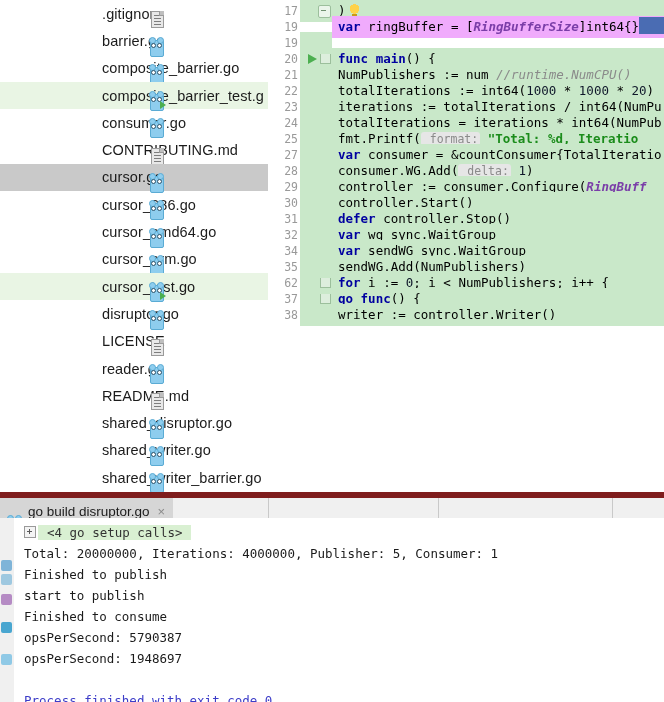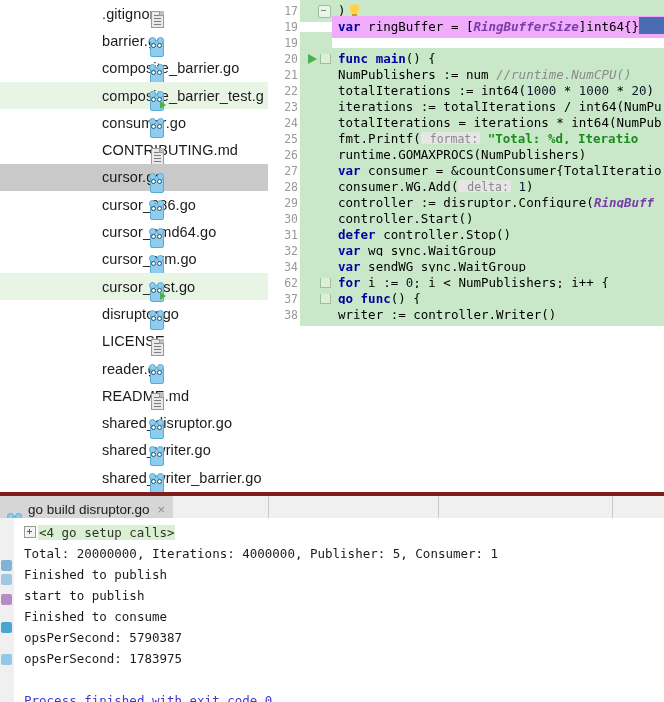--- a/index.html
+++ b/index.html
@@ -110,21 +110,21 @@
     border:1px solid #9cbf9c;border-radius:2px;background:#eaf5ea;
   }
   .fold-minus::after{content:"";position:absolute;left:2px;top:4px;width:5px;height:1px;background:#6f8f6f;}
 
   
   #run-panel{
     position:absolute;left:0;top:492px;width:664px;height:210px;background:#ffffff;
   }
   #tabstrip{
     position:absolute;left:0;top:0;width:664px;height:26px;background:#f0f0f0;
-    border-top:4px solid #7f1d1d;
+    border-top:6px solid #7f1d1d;
   }
   #run-tab{
     position:absolute;left:0;top:0;height:26px;display:flex;align-items:center;
     padding:0 8px 0 6px;background:#d6d6d6;box-sizing:border-box;
   }
   #run-tab .tlabel{font-size:13.5px;color:#1b1b1b;margin-left:6px;}
   .tab-close{margin-left:8px;color:#8a8a8a;font-size:13px;}
   .strip-sep{position:absolute;top:0;width:1px;height:26px;background:#c9c9c9;}
   #side-toolbar{
     position:absolute;left:0;top:26px;width:14px;height:184px;background:#f0f0f0;
@@ -137,21 +137,21 @@
     padding:4px 0 0 10px;box-sizing:border-box;overflow:hidden;
   }
   .cline{height:21px;line-height:21px;white-space:nowrap;color:#1b1b1b;}
   .cline.folded{color:#333;}
   .fold-box{
     display:inline-block;width:10px;height:10px;border:1px solid #9a9a9a;
     background:#f4f4f4;position:relative;vertical-align:-1px;margin-right:2px;
   }
   .fold-box::before{content:"";position:absolute;left:2px;top:4px;width:5px;height:1px;background:#5a5a5a;}
   .fold-box::after{content:"";position:absolute;left:4px;top:2px;width:1px;height:5px;background:#5a5a5a;}
-  .folded-text{background:#d9f0d2;padding:0 1px;text-align:right;}
+  .folded-text{background:#d9f0d2;padding:0 9px;text-align:right;}
   .cline.exit{color:#3c3cc8;}
   .divider-v{
     position:absolute;left:268px;top:0;width:1px;height:492px;background:#d0d0d0;
   }
 </style>
 </head>
 <body>
 
 <div id="root">
 
@@ -373,58 +373,58 @@
         <div class="ln">24</div>
         <div class="gutter-extra"></div>
         <div class="code-body"><span><span>    totalIterations = iterations * int64(NumPub</span></span></div>
       </div>
       <div class="code-line hl-green">
         <div class="ln">25</div>
         <div class="gutter-extra"></div>
         <div class="code-body"><span><span>    fmt.Printf(</span><span class="hint"> format:</span><span class="str"> "Total: %d,   Iteratio</span></span></div>
       </div>
       <div class="code-line hl-green">
-        <div class="ln">26</div>
-        <div class="gutter-extra"></div>
-        <div class="code-body"><span><span>    runtime.GOMAXPROCS(NumPublishers)</span></span></div>
-      </div>
-      <div class="code-line hl-green">
         <div class="ln">27</div>
         <div class="gutter-extra"></div>
         <div class="code-body"><span><span>    </span><span class="kw">var</span><span> consumer = &amp;countConsumer{TotalIteratio</span></span></div>
       </div>
       <div class="code-line hl-green">
         <div class="ln">28</div>
         <div class="gutter-extra"></div>
         <div class="code-body"><span><span>    consumer.WG.Add(</span><span class="hint"> delta:</span><span> </span><span class="num">1</span><span>)</span></span></div>
       </div>
       <div class="code-line hl-green">
         <div class="ln">29</div>
         <div class="gutter-extra"></div>
-        <div class="code-body"><span><span>    controller := disruptor.Configure(</span><span class="cls">RingBuff</span></span></div>
+        <div class="code-body"><span><span>    controller := consumer.Configure(</span><span class="cls">RingBuff</span></span></div>
       </div>
       <div class="code-line hl-green">
         <div class="ln">30</div>
         <div class="gutter-extra"></div>
         <div class="code-body"><span><span>    controller.Start()</span></span></div>
       </div>
       <div class="code-line hl-green">
         <div class="ln">31</div>
         <div class="gutter-extra"></div>
         <div class="code-body"><span><span>    </span><span class="kw">defer</span><span> controller.Stop()</span></span></div>
       </div>
       <div class="code-line hl-green">
         <div class="ln">32</div>
         <div class="gutter-extra"></div>
         <div class="code-body"><span><span>    </span><span class="kw">var</span><span> wg sync.WaitGroup</span></span></div>
       </div>
       <div class="code-line hl-green">
         <div class="ln">34</div>
         <div class="gutter-extra"></div>
         <div class="code-body"><span><span>    </span><span class="kw">var</span><span> sendWG sync.WaitGroup</span></span></div>
+      </div>
+      <div class="code-line hl-green">
+        <div class="ln">35</div>
+        <div class="gutter-extra"></div>
+        <div class="code-body"><span><span>    sendWG.Add(NumPublishers)</span></span></div>
       </div>
       <div class="code-line hl-green">
         <div class="ln">62</div>
         <div class="gutter-extra"></div>
         <div class="fold-mark" style="left: 52px;"></div>
         <div class="code-body"><span><span>    </span><span class="kw">for</span><span> i := </span><span class="num">0</span><span>; i &lt; NumPublishers; i++ {</span></span></div>
       </div>
       <div class="code-line hl-green">
         <div class="ln">37</div>
         <div class="gutter-extra"></div>
@@ -465,18 +465,18 @@
       <div class="tb-ico" style="top:136px;background:#8fc9e6;border-radius:2px;"></div>
     </div>
 
     <div id="console">
         <div class="cline folded"><span class="fold-box"></span><span class="folded-text">&lt;4 go setup calls&gt;</span></div>
         <div class="cline">Total: 20000000,  Iterations: 4000000, Publisher: 5, Consumer: 1</div>
         <div class="cline">Finished to publish</div>
         <div class="cline">start to publish</div>
         <div class="cline">Finished to consume</div>
         <div class="cline">opsPerSecond: 5790387</div>
-        <div class="cline">opsPerSecond: 1783975</div>
+        <div class="cline">opsPerSecond: 1948697</div>
         <div class="cline"></div>
         <div class="cline exit">Process finished with exit code 0</div>
       </div>
   </div>
 </div>
 
 </body></html>

